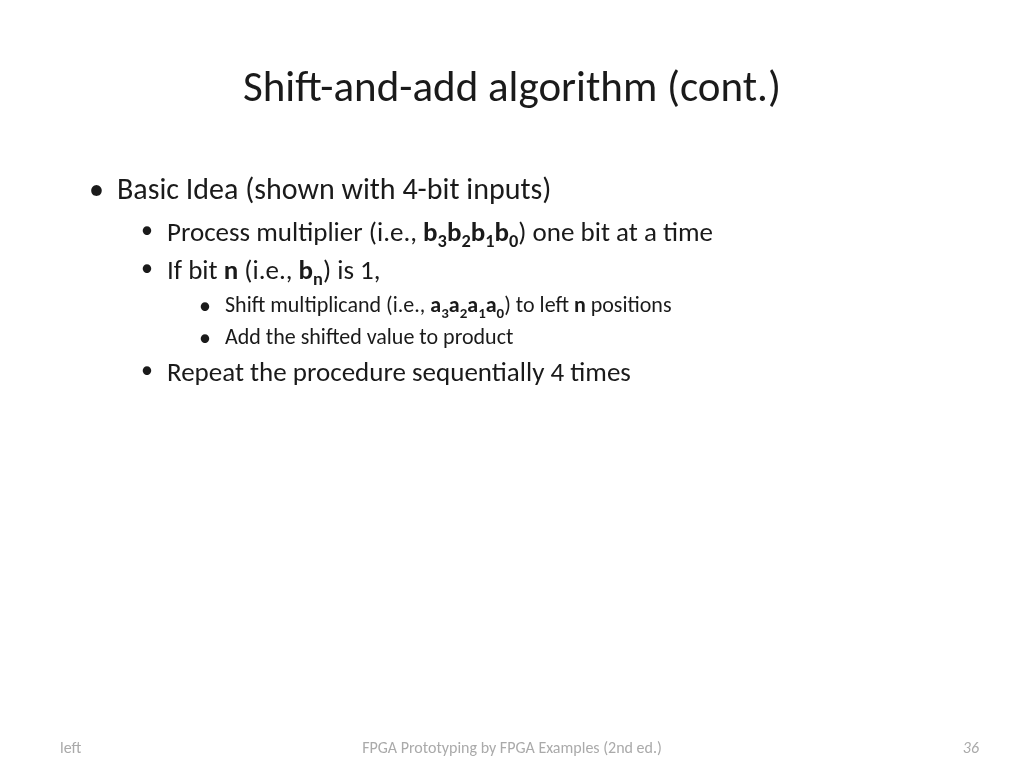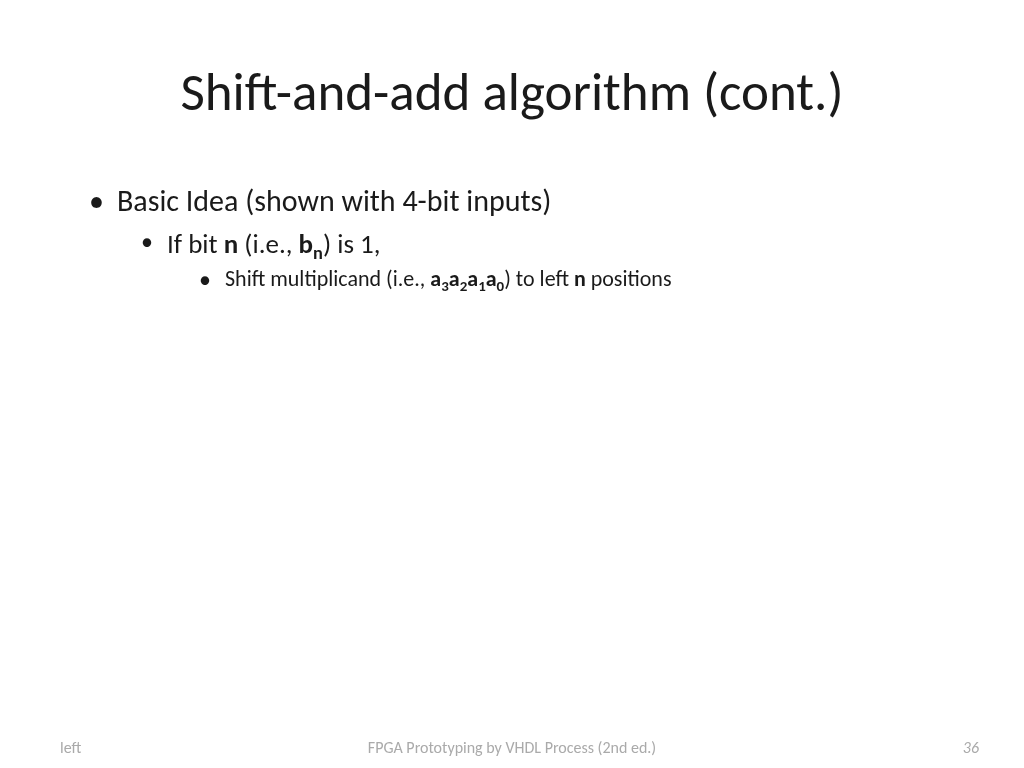--- a/index.html
+++ b/index.html
@@ -17,30 +17,29 @@
     width: 1024px;
     height: 768px;
     box-sizing: border-box;
   }
   .title {
     position: absolute;
     top: 60px;
     left: 0;
     width: 100%;
     text-align: center;
-    font-size: 53px;
+    font-size: 43px;
     font-weight: 400;
     color: #1a1a1a;
   }
   .content {
     position: absolute;
     top: 170px;
     left: 85px;
     right: 64px;
-    margin-top: 12px;
   }
   ul {
     margin: 0;
     padding: 0;
     list-style: none;
   }
   li {
     position: relative;
     padding-left: 28px;
     margin-bottom: 2px;
@@ -122,31 +121,40 @@
 <div class="slide">
 
   <div class="title">Shift-and-add algorithm (cont.)</div>
 
   <div class="content">
     <ul class="lvl1">
       <li>
         <span>Basic Idea (shown with 4-bit inputs)</span>
         <ul class="lvl2">
           <li>
+            <span>Process multiplier (i.e., </span><span class="b">b</span><span class="b sub">3</span><span class="b">b</span><span class="b sub">2</span><span class="b">b</span><span class="b sub">1</span><span class="b">b</span><span class="b sub">0</span><span>) one bit at a time</span>
+          </li>
+          <li>
             <span>If bit </span><span class="b">n</span><span> (i.e., </span><span class="b">b</span><span class="b sub">n</span><span>) is 1,</span>
             <ul class="lvl3">
               <li>
                 <span>Shift multiplicand (i.e., </span><span class="b">a</span><span class="b sub">3</span><span class="b">a</span><span class="b sub">2</span><span class="b">a</span><span class="b sub">1</span><span class="b">a</span><span class="b sub">0</span><span>) to left </span><span class="b">n</span><span> positions</span>
               </li>
+              <li>
+                <span>Add the shifted value to product</span>
+              </li>
             </ul>
+          </li>
+          <li>
+            <span>Repeat the procedure sequentially 4 times</span>
           </li>
         </ul>
       </li>
     </ul>
   </div>
 
   <div class="footer">
     <div class="footer-left">left</div>
-    <div class="footer-center">FPGA Prototyping by VHDL Process (2nd ed.)</div>
+    <div class="footer-center">FPGA Prototyping by FPGA Examples (2nd ed.)</div>
     <div class="footer-right">36</div>
   </div>
 
 </div>
 
 </body></html>

